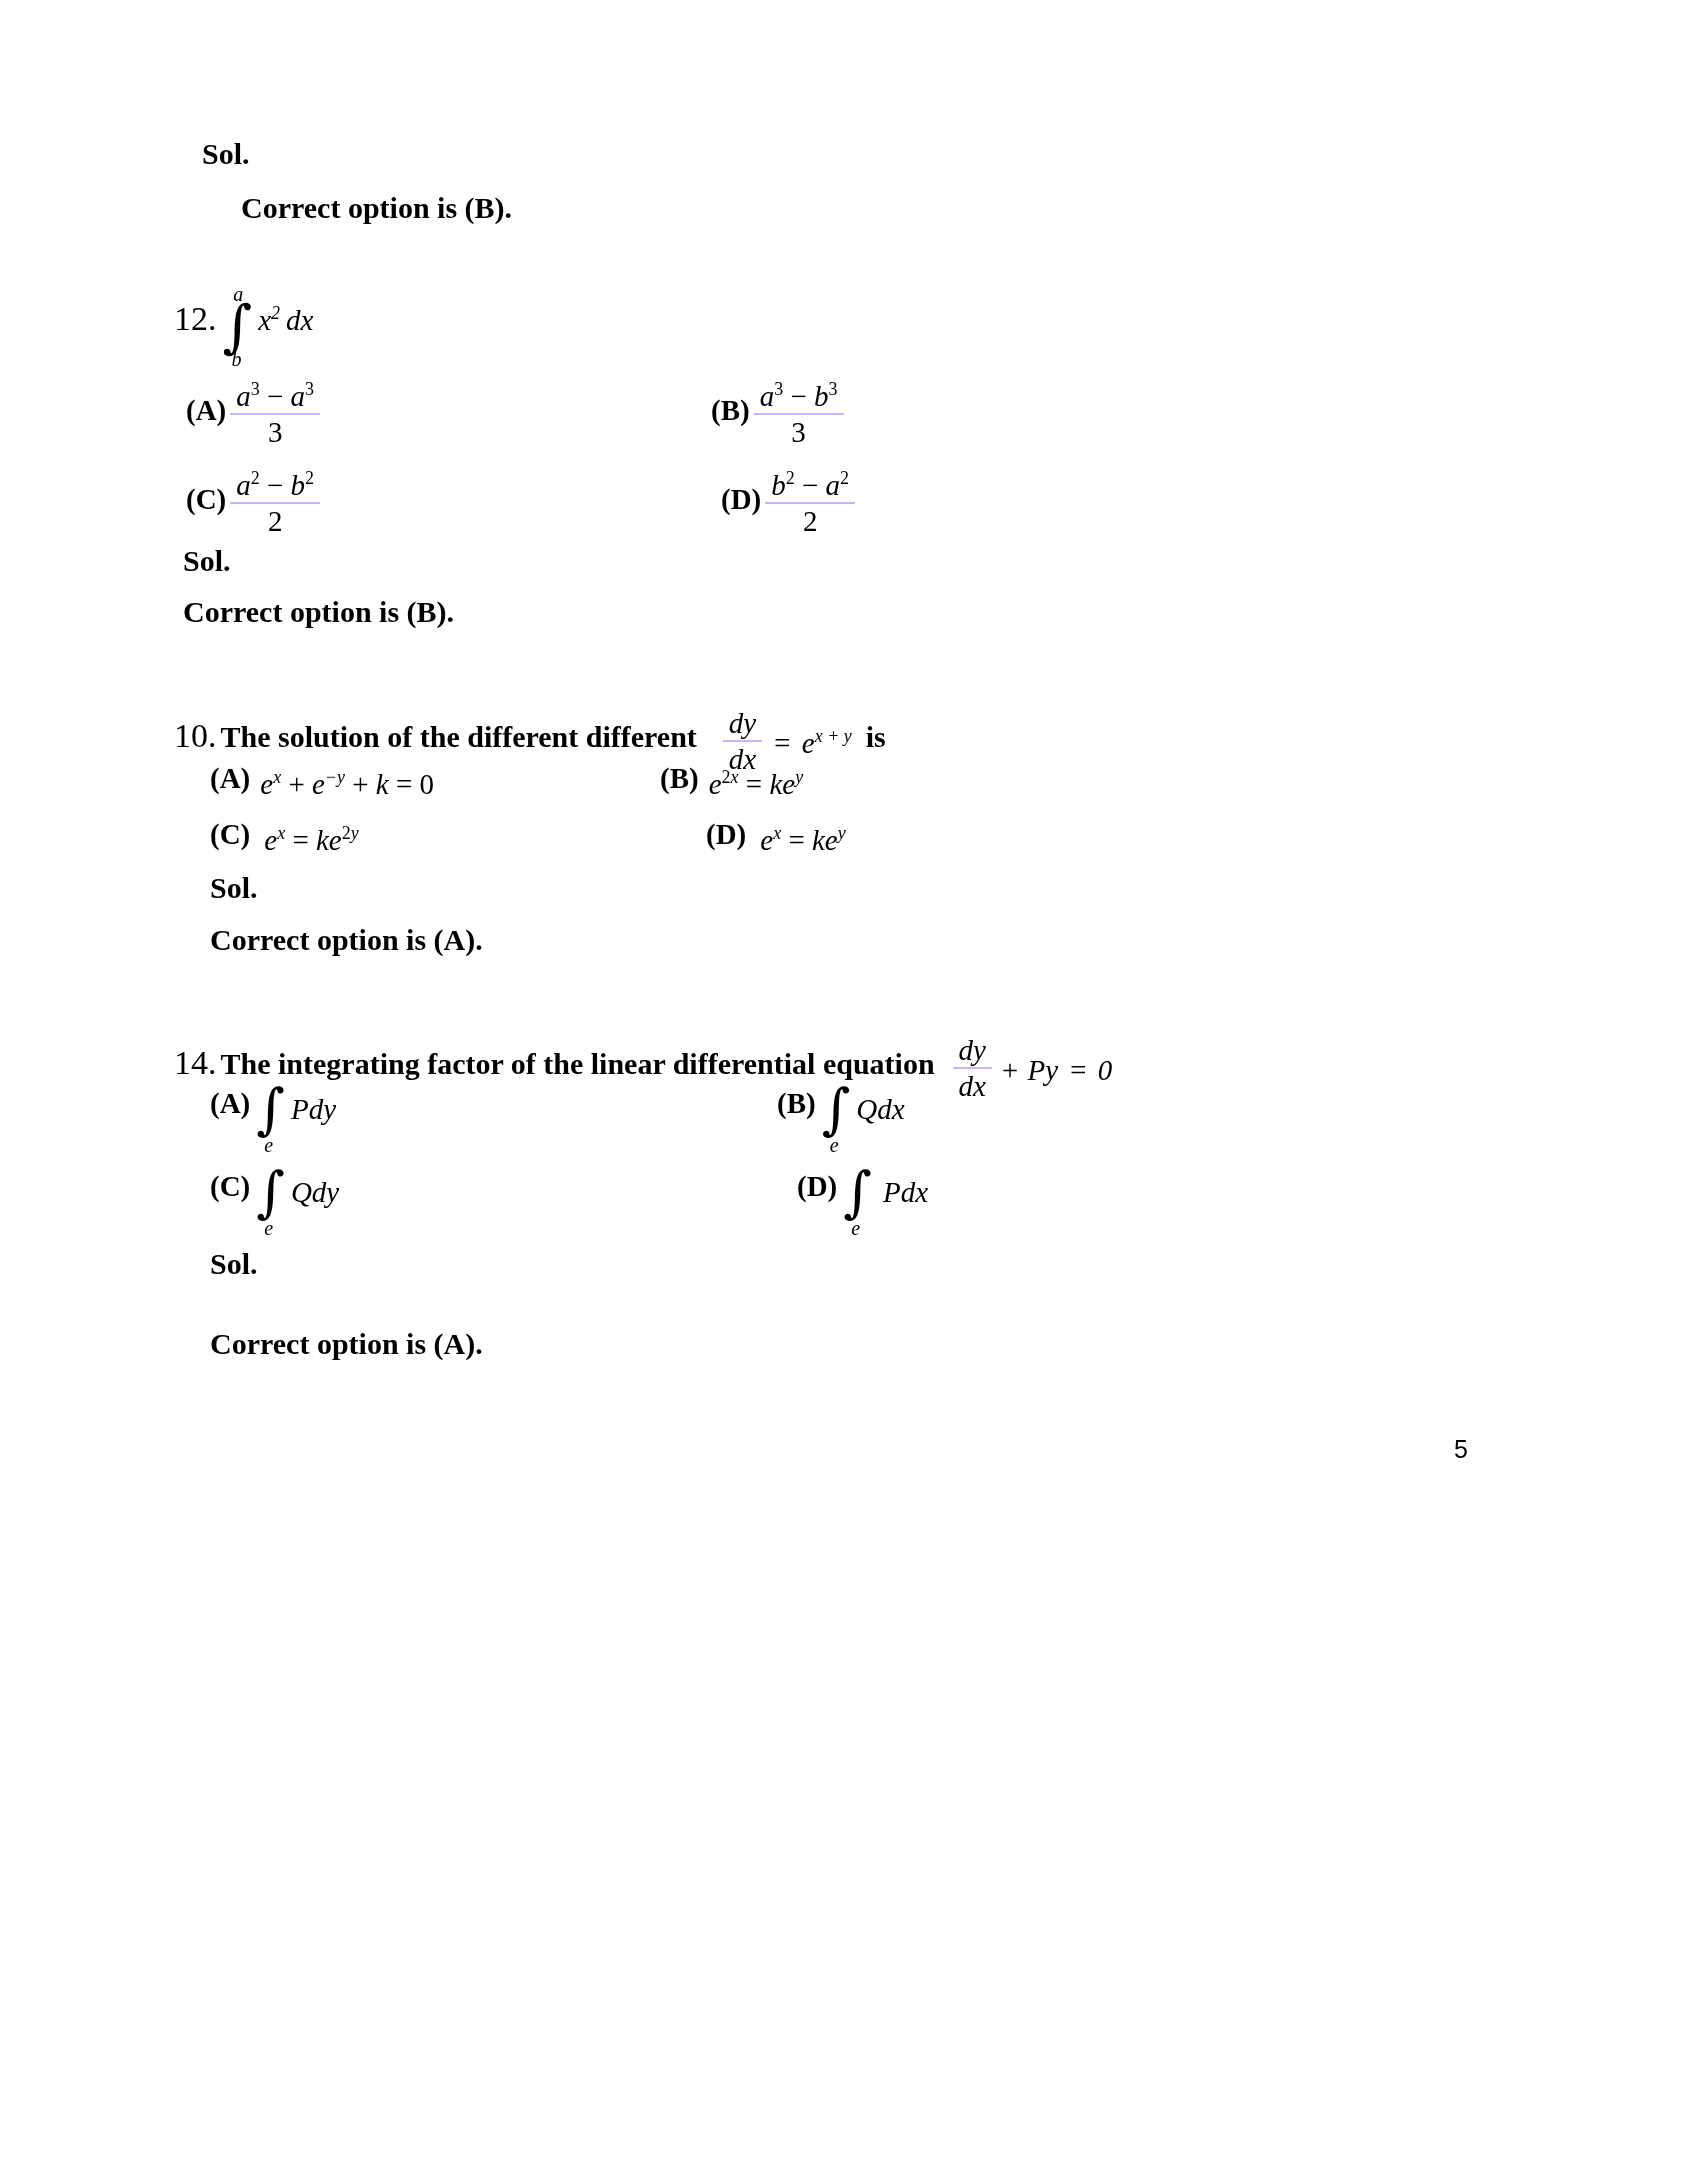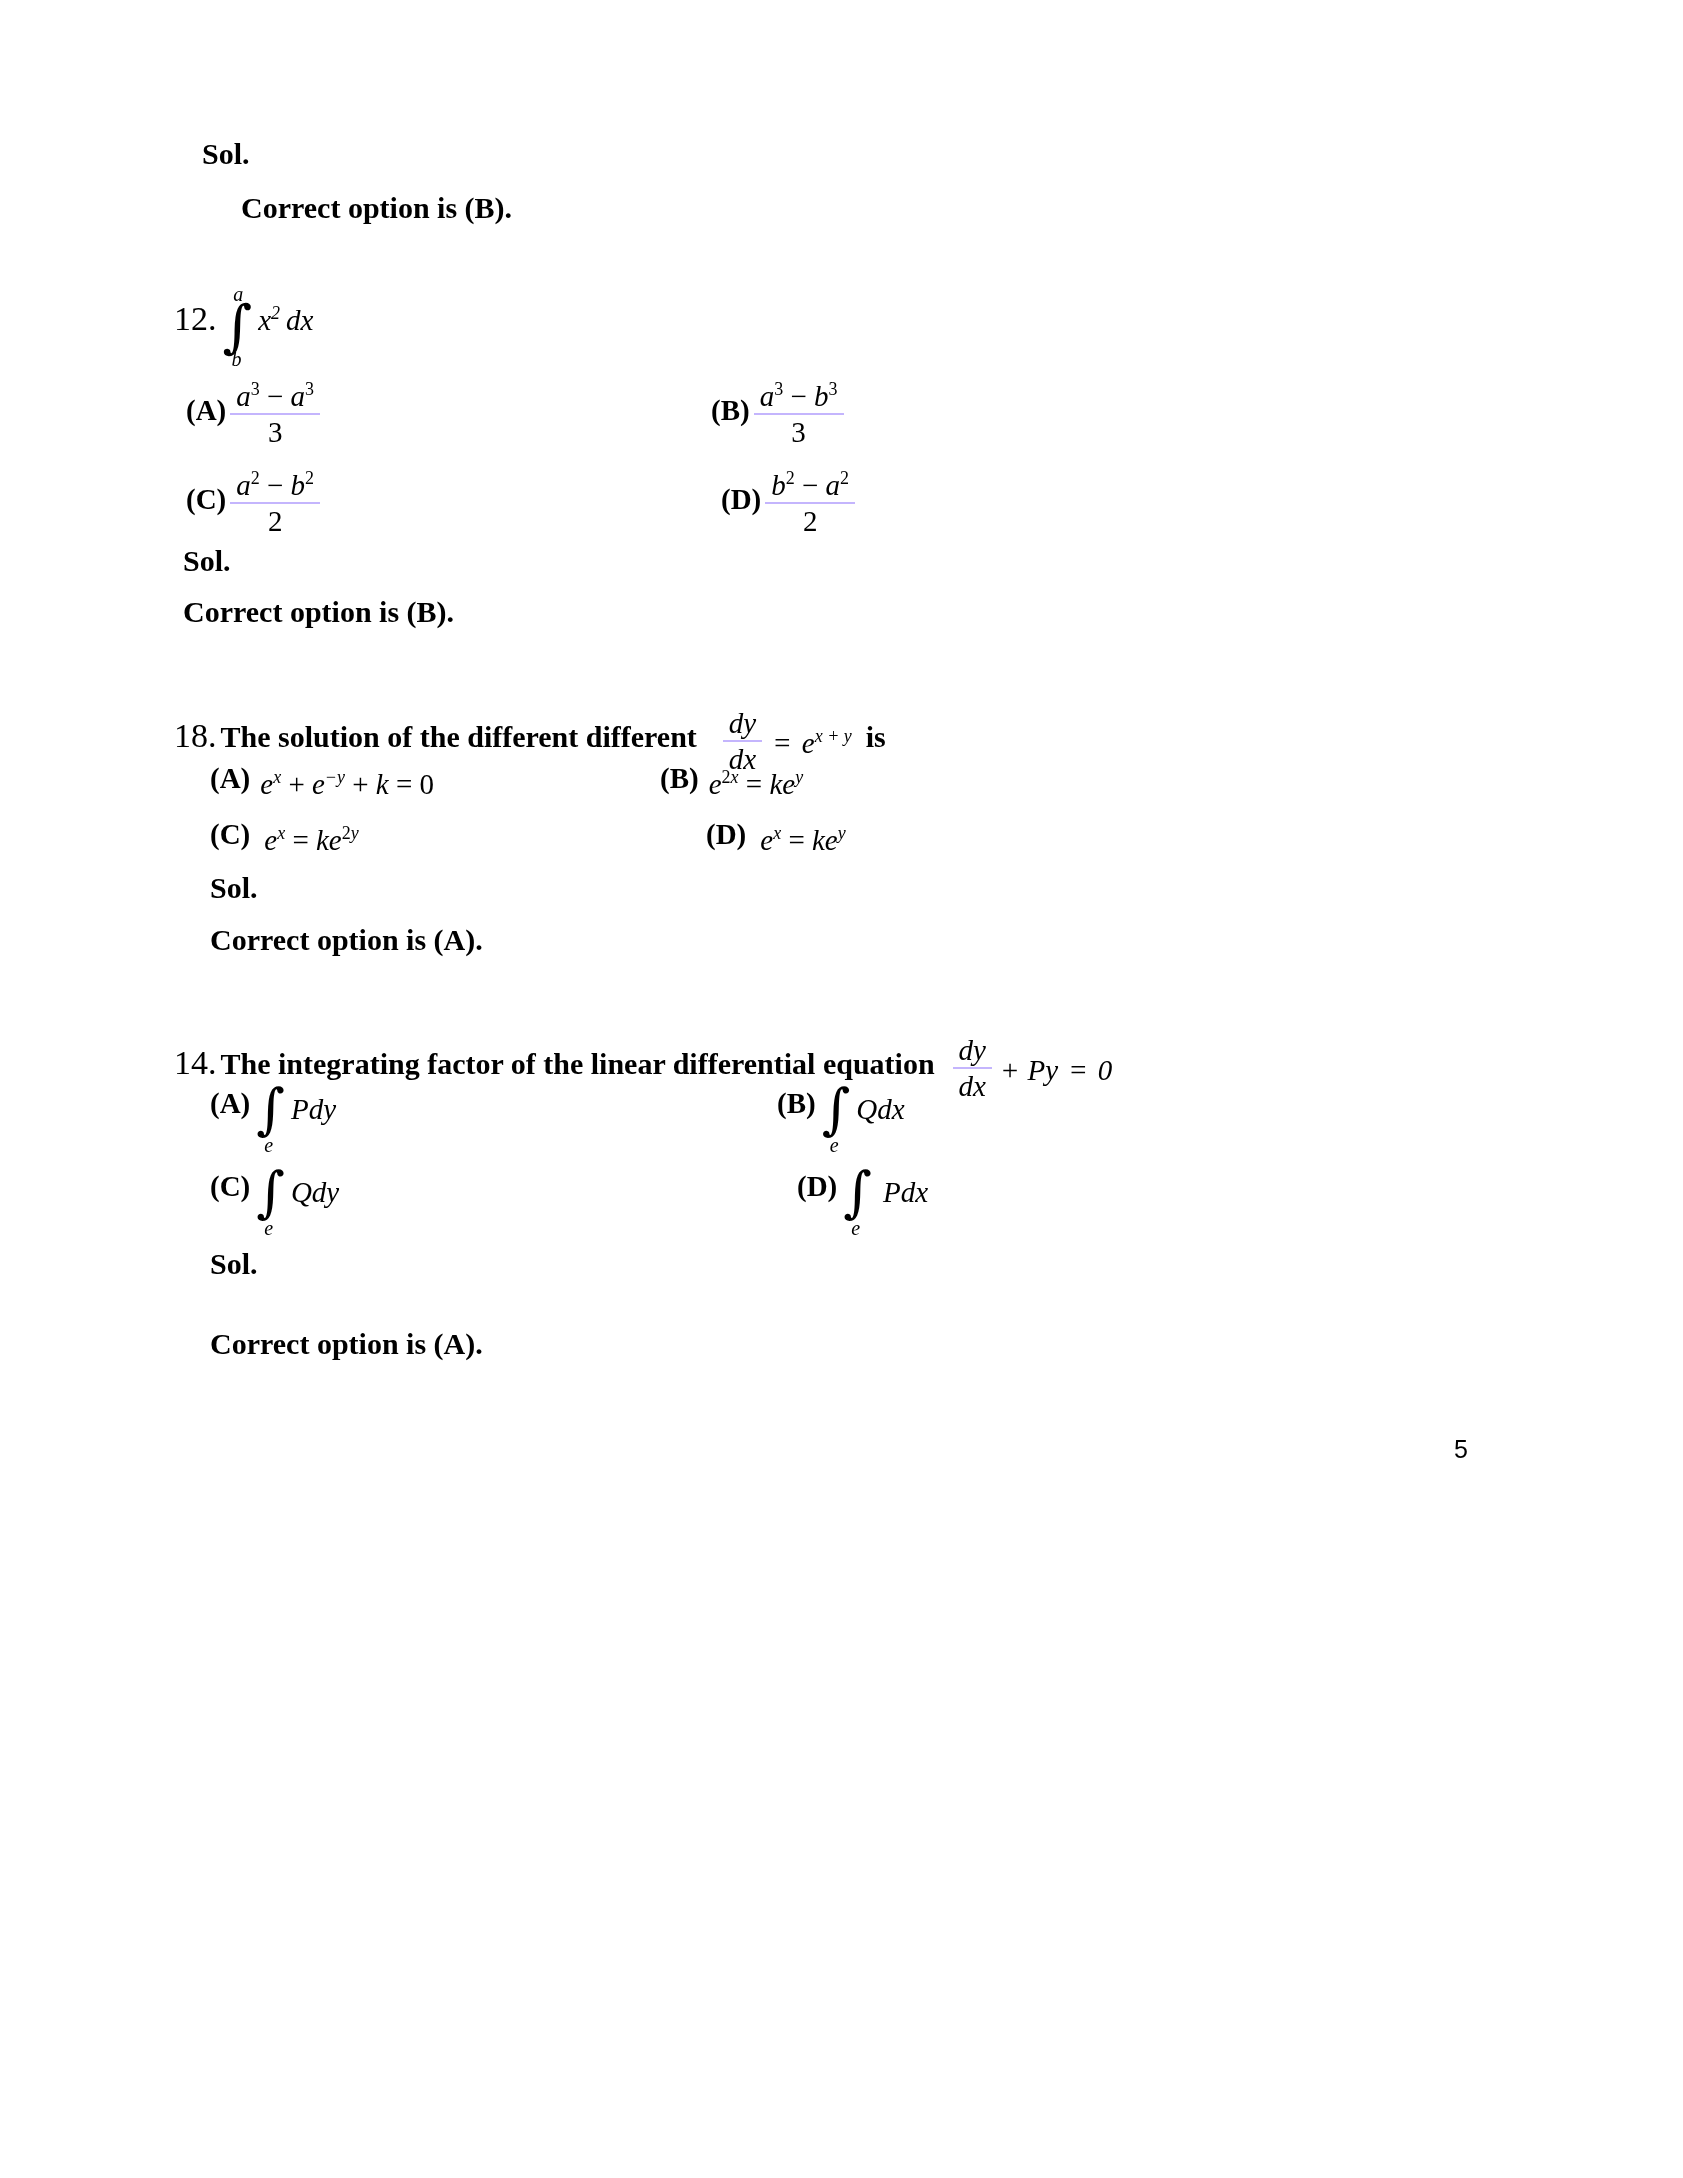--- a/index.html
+++ b/index.html
@@ -207,21 +207,21 @@
       <span class="num"><span>b</span><sup class="pw up">2</sup> <span class="up">−</span> <span>a</span><sup class="pw up">2</sup></span>
       <span class="den">2</span>
     </span>
   </div>
 
   <div class="line sol-label" style="left:183px; top:546px;">Sol.</div>
 
   <div class="line correct-line" style="left:183px; top:597px;">Correct option is (B).</div>
 
   <div class="line" style="left:174px; top:711px;">
-    <span class="q-num">18.</span>
+    <span class="q-num">10.</span>
     <span class="q-text">The solution of the different different</span>
     <span style="display:inline-block;width:18px;"></span>
     <span class="frac math">
       <span class="num">dy</span>
       <span class="den ital" style="font-style:italic;">dx</span>
     </span>
     <span class="math up" style="margin:0 6px;">=</span>
     <span class="math"><span>e</span><sup class="pw">x + y</sup></span>
     <span class="q-text" style="margin-left:10px;">is</span>
   </div>

